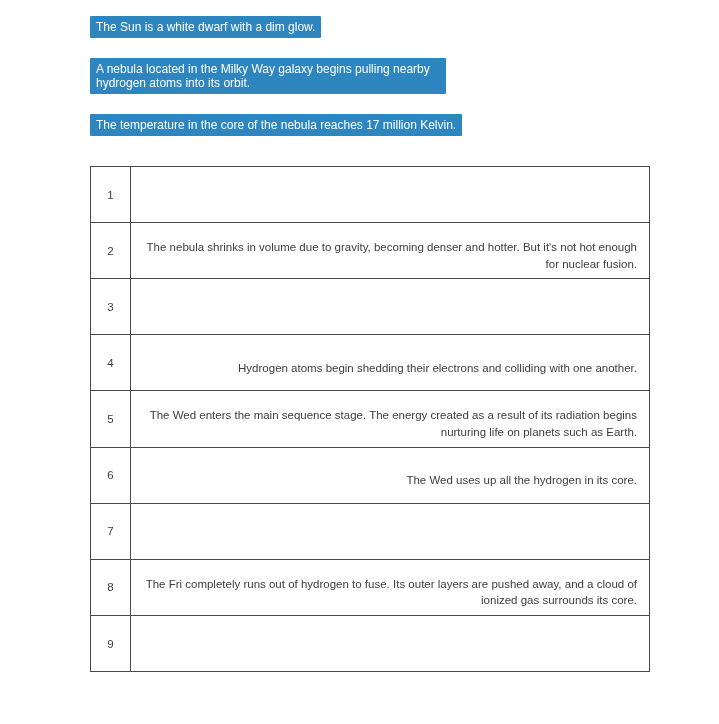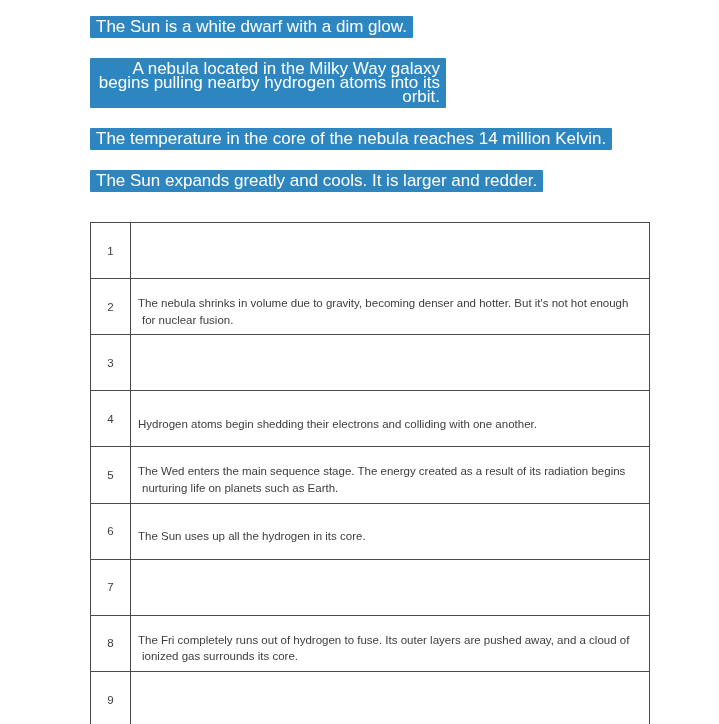--- a/index.html
+++ b/index.html
@@ -14,30 +14,30 @@
   .page {
     padding: 16px 0 0 90px;
     width: 719px;
   }
   
   .chips { margin: 0; }
   .chip {
     display: table;           
     background: #2e86c1;
     color: #ffffff;
-    font-size: 17px;
+    font-size: 12px;
     line-height: 14px;
     padding: 4px 6px;
     margin: 0 0 20px 0;
     border-radius: 1px;
     cursor: grab;
   }
   .chip-wide {
     width: 356px;
-    text-align: right;
+    text-align: left;
   }
   
   table.seq {
     border-collapse: collapse;
     margin-top: 30px;
     width: 560px;
     table-layout: fixed;
   }
   table.seq tr { height: 56px; }
   table.seq td {
@@ -48,32 +48,32 @@
   td.num {
     width: 40px;
     text-align: center;
     vertical-align: middle;
   }
   td.txt {
     vertical-align: middle;
     padding: 16px 12px 6px 11px;
     line-height: 1.45;
     text-indent: -4px;
+    text-align: right;
   }
 </style>
 </head>
 <body>
 
 <div class="page">
 
   <div class="chips">
     <div class="chip">The Sun is a white dwarf with a dim glow.</div>
     <div class="chip chip-wide">A nebula located in the Milky Way galaxy begins pulling nearby hydrogen atoms into its orbit.</div>
-    <div class="chip">The temperature in the core of the nebula reaches 14 million Kelvin.</div>
-    <div class="chip">The Sun expands greatly and cools. It is larger and redder.</div>
+    <div class="chip">The temperature in the core of the nebula reaches 17 million Kelvin.</div>
   </div>
 
   <table class="seq">
     <tbody>
         <tr>
       <td class="num">1</td>
       <td class="txt"></td>
     </tr>
     <tr>
       <td class="num">2</td>
@@ -86,21 +86,21 @@
     <tr>
       <td class="num">4</td>
       <td class="txt">Hydrogen atoms begin shedding their electrons and colliding with one another.</td>
     </tr>
     <tr>
       <td class="num">5</td>
       <td class="txt">The Wed enters the main sequence stage. The energy created as a result of its radiation begins nurturing life on planets such as Earth.</td>
     </tr>
     <tr>
       <td class="num">6</td>
-      <td class="txt">The Sun uses up all the hydrogen in its core.</td>
+      <td class="txt">The Wed uses up all the hydrogen in its core.</td>
     </tr>
     <tr>
       <td class="num">7</td>
       <td class="txt"></td>
     </tr>
     <tr>
       <td class="num">8</td>
       <td class="txt">The Fri completely runs out of hydrogen to fuse. Its outer layers are pushed away, and a cloud of ionized gas surrounds its core.</td>
     </tr>
     <tr>

